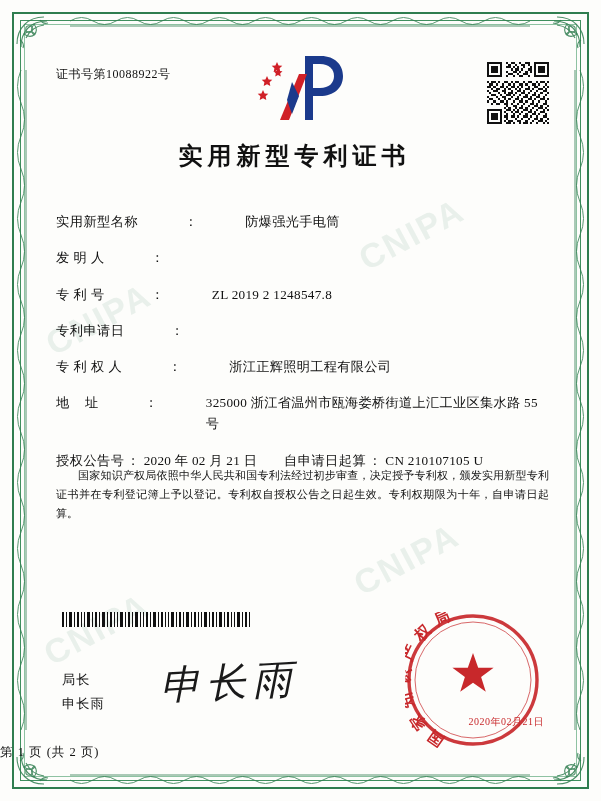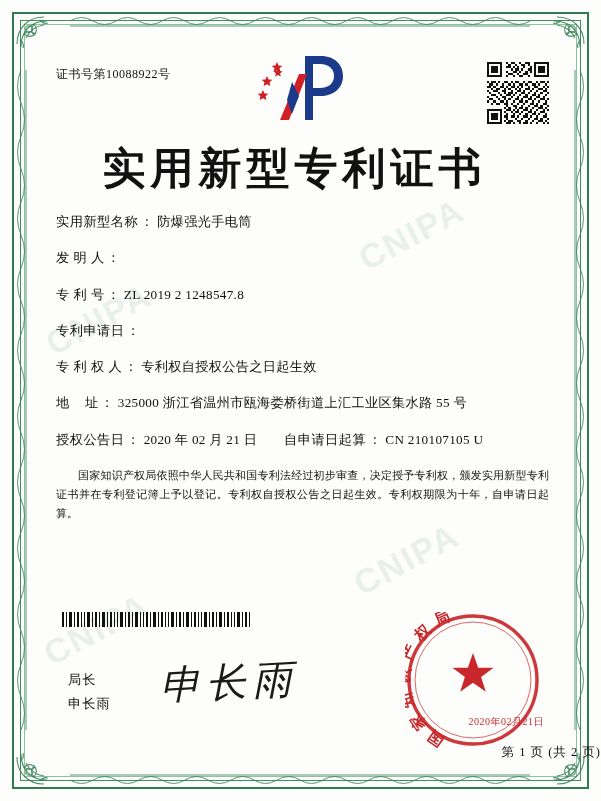--- a/index.html
+++ b/index.html
@@ -116,41 +116,42 @@
     width: 62px;
     height: 62px;
   }
 
   .title {
     position: absolute;
     left: 0;
     right: 12px;
     top: 140px;
     text-align: center;
-    font-size: 43px;
+    font-size: 24px;
     font-weight: bold;
     letter-spacing: 5px;
     color: #111;
     font-family: "Liberation Serif", serif;
   }
 
   
   .fields {
     position: absolute;
     left: 56px;
     right: 52px;
     top: 212px;
     font-size: 13.2px;
     color: #111;
     line-height: 1.5;
   }
   .field-row {
     display: flex;
     margin-bottom: 16.5px;
     align-items: flex-start;
+    gap: 44px;
   }
   .field-label {
     flex: 0 0 auto;
     white-space: pre;
     letter-spacing: .5px;
   }
   .field-sep {
     flex: 0 0 auto;
     padding: 0 4px 0 2px;
   }
@@ -189,21 +190,21 @@
     position: absolute;
     left: 62px;
     top: 612px;
     width: 188px;
     height: 15px;
   }
 
   
   .sig-label {
     position: absolute;
-    left: 68px;
+    left: 62px;
     top: 668px;
     font-size: 13.2px;
     color: #111;
     line-height: 1.85;
     letter-spacing: 1px;
   }
   .sig-hand {
     position: absolute;
     left: 160px;
     top: 655px;
@@ -232,21 +233,21 @@
     letter-spacing: .5px;
     font-family: Liberation Serif, serif;
   }
 
   
   .footer {
     position: absolute;
     left: 0;
     right: 0;
     bottom: 40px;
-    text-align: right;
+    text-align: left;
     font-size: 12.5px;
     color: #111;
     letter-spacing: 1px;
     font-family: Liberation Serif, serif;
   }
 </style>
 </head>
 <body>
 
 <div class="page">
@@ -597,33 +598,33 @@
     </div>
 
     <div class="field-row">
       <span class="field-label">专利申请日</span>
       <span class="field-sep">：</span>
     </div>
 
     <div class="field-row">
       <span class="field-label">专 利 权 人</span>
       <span class="field-sep">：</span>
-      <span class="field-value">专利权自授权公告之日起生效</span>
+      <span class="field-value">浙江正辉照明工程有限公司</span>
     </div>
 
     <div class="field-row">
       <span class="field-label">地    址</span>
       <span class="field-sep">：</span>
       <span class="field-value indent-wrap">325000 浙江省温州市瓯海娄桥街道上汇工业区集水路 55 号</span>
     </div>
 
     <div class="field-row">
       <span class="two-col">
         <span class="col-a">
-          <span class="field-label">授权公告日</span>
+          <span class="field-label">授权公告号</span>
           <span class="field-sep">：</span>
           <span class="field-value">2020 年 02 月 21 日</span>
         </span>
         <span class="col-b">
           <span class="field-label">自申请日起算</span>
           <span class="field-sep">：</span>
           <span class="field-value">CN 210107105 U</span>
         </span>
       </span>
     </div>

